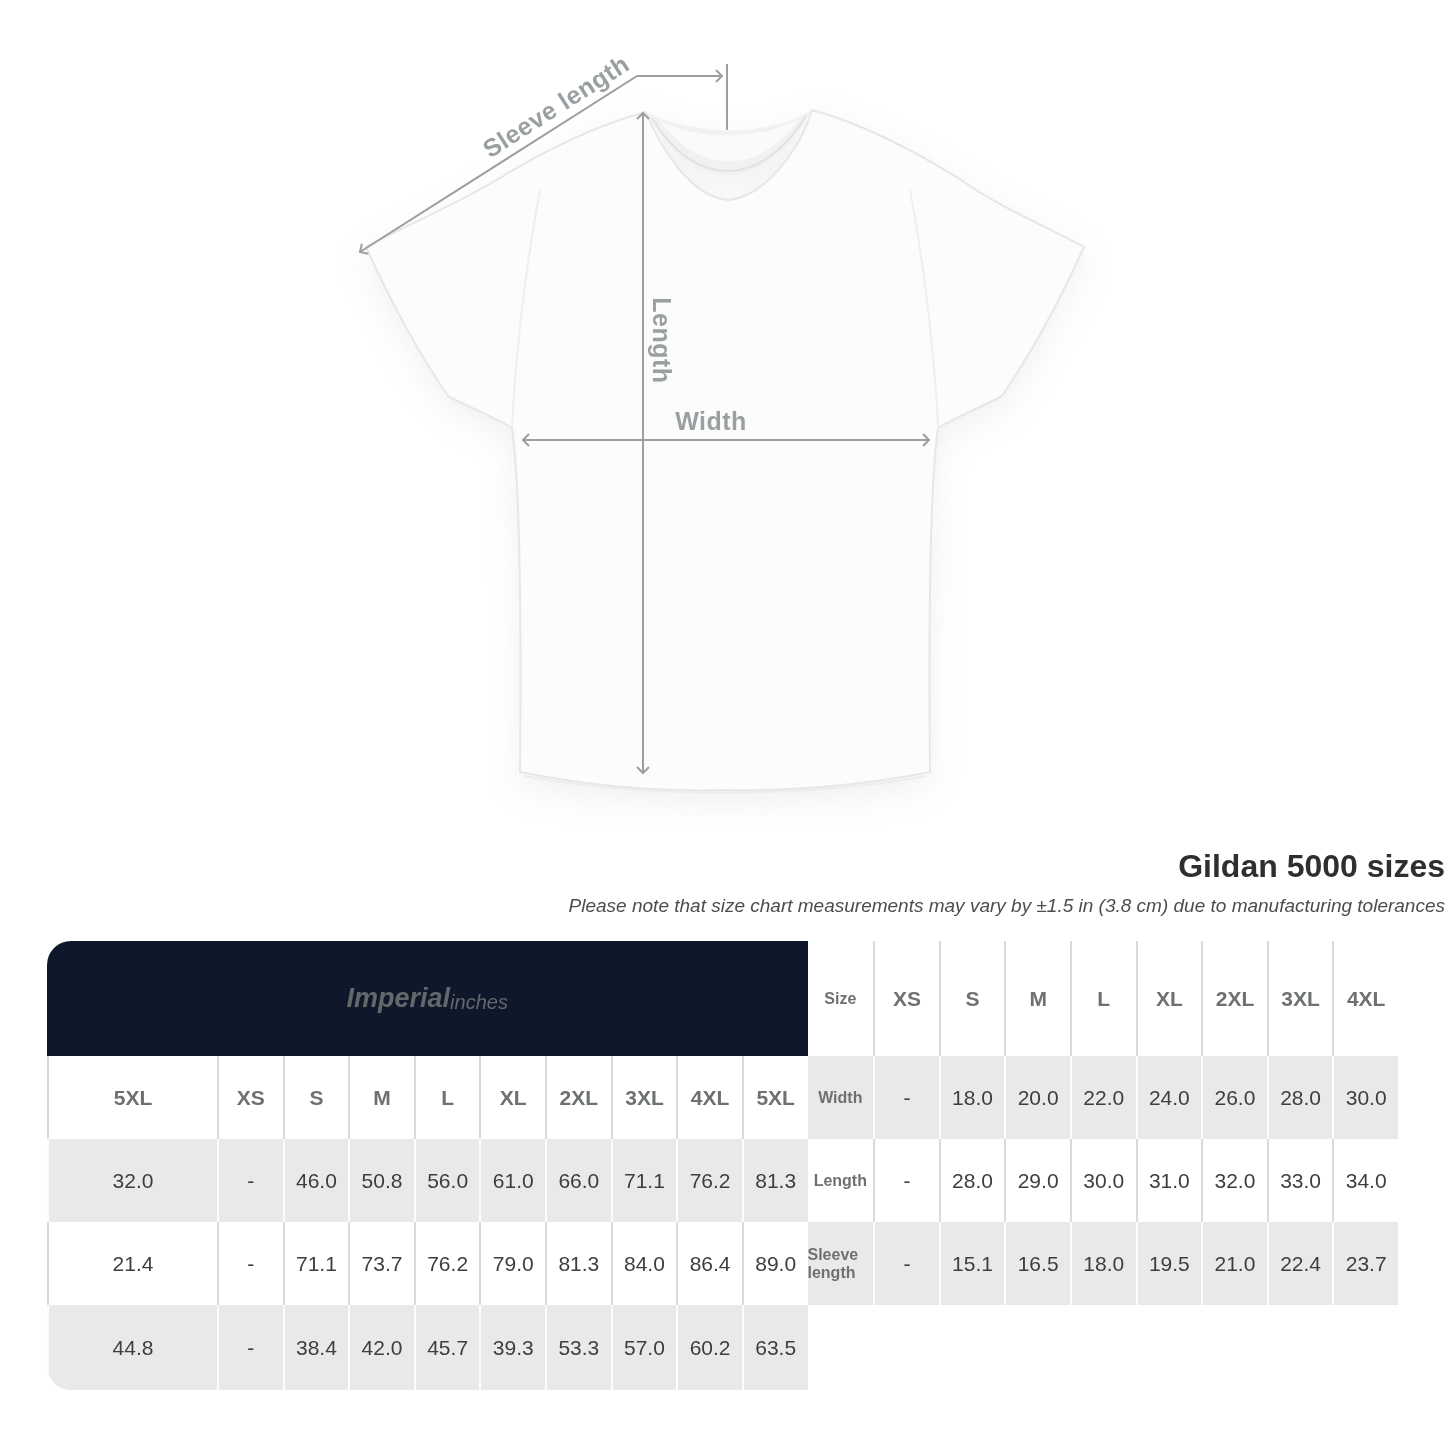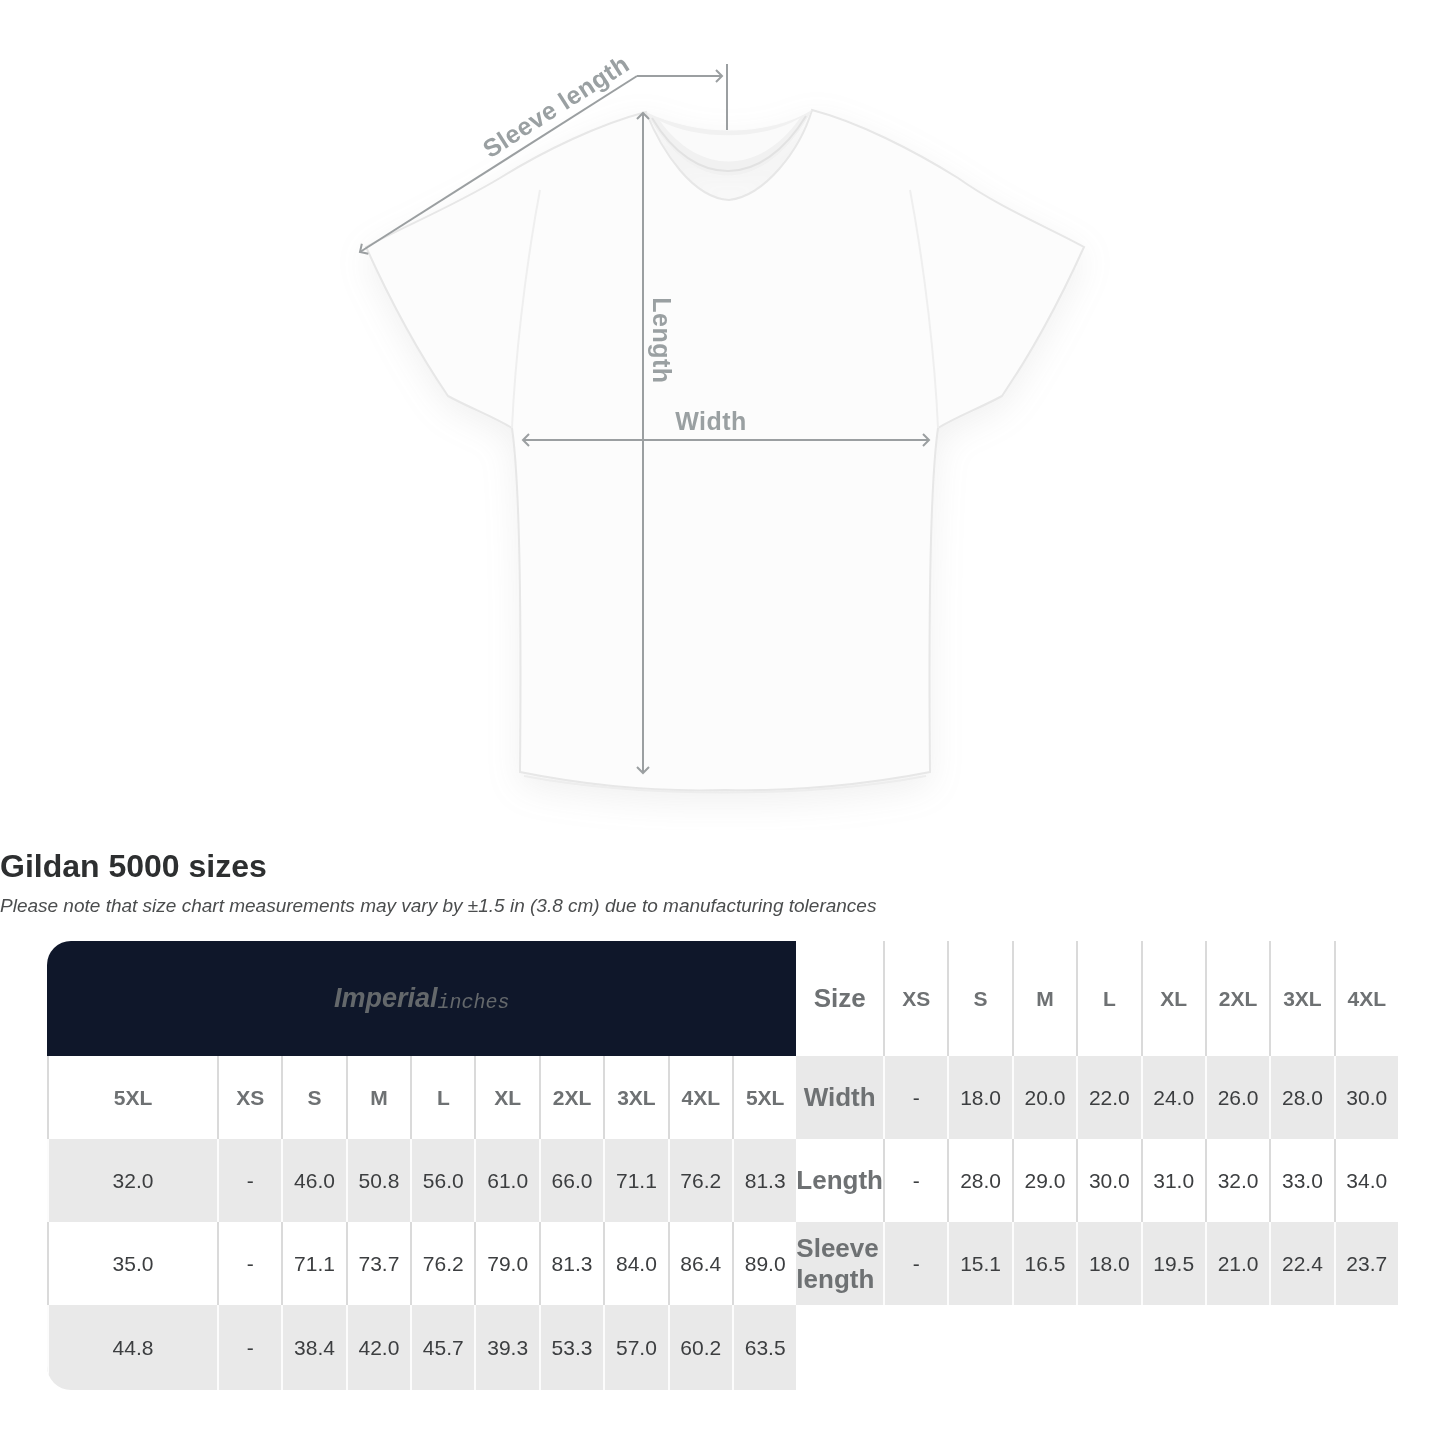--- a/index.html
+++ b/index.html
@@ -25,21 +25,21 @@
     font-size:25px;
     letter-spacing:.5px;
     text-align:center;
     user-select:none;
   }
   .label-sleeve{left:446px;top:92px;width:220px;transform:rotate(-32.6deg);}
   .label-length{left:601px;top:326px;width:120px;transform:rotate(90deg);}
   .label-width{left:611px;top:407px;width:200px;}
 
   
-  .title-block{ text-align:left; margin-top:18px; }
+  .title-block{ text-align:right; margin-top:18px; }
   .page-title{
     font-size:32px; font-weight:bold; color:#2d2f30; margin:0;
   }
   .page-subtitle{
     font-size:19px; font-style:italic; color:#4b4d4e; margin:10px 0 0 0;
   }
 
   
   .size-table{
     width:1351px;
@@ -56,30 +56,30 @@
     display:flex;flex-direction:row;
     align-items:center;justify-content:center;
     grid-row:1;
   }
   .band-imperial{grid-column:1 / span 10;}
   .band-metric{grid-column:11 / span 9;}
   .band-title{
     font-size:27px;font-weight:bold;font-style:italic;color:#64686b;
   }
   .band-unit{
-    font-size:20px;font-style:italic;color:#64686b;margin-top:8px;font-family:Liberation Mono, monospace;
+    font-size:20px;font-style:italic;color:#64686b;margin-top:8px;
   }
   .cell{
     display:flex;align-items:center;justify-content:center;
     background:#ffffff;
     font-size:21px;
     color:#3c3e40;
   }
   .cell.head{font-weight:bold;color:#6e7173;}
-  .cell.rowlabel{font-weight:bold;color:#6e7173;font-size:26px;}
+  .cell.rowlabel{font-weight:bold;color:#6e7173;font-size:16px;}
   .cell.shaded{background:#e9e9e9;}
   .cell.sep-gray{border-left:2px solid #dadada;text-align:center;}
   .cell.sep-white{border-left:2px solid #fcfcfc;}
 </style>
 </head>
 <body>
 
 <div class="diagram">
   <svg width="1445" height="830" viewBox="0 0 1445 830">
     <defs>
@@ -182,21 +182,21 @@
     <div class="cell val shaded sep-white">81.3</div>
     <div class="cell rowlabel ">Length</div>
     <div class="cell val  sep-gray">-</div>
     <div class="cell val  sep-gray">28.0</div>
     <div class="cell val  sep-gray">29.0</div>
     <div class="cell val  sep-gray">30.0</div>
     <div class="cell val  sep-gray">31.0</div>
     <div class="cell val  sep-gray">32.0</div>
     <div class="cell val  sep-gray">33.0</div>
     <div class="cell val  sep-gray">34.0</div>
-    <div class="cell val  sep-gray">35.0</div>
+    <div class="cell val  sep-gray">21.4</div>
     <div class="cell val  sep-gray">-</div>
     <div class="cell val  sep-gray">71.1</div>
     <div class="cell val  sep-gray">73.7</div>
     <div class="cell val  sep-gray">76.2</div>
     <div class="cell val  sep-gray">79.0</div>
     <div class="cell val  sep-gray">81.3</div>
     <div class="cell val  sep-gray">84.0</div>
     <div class="cell val  sep-gray">86.4</div>
     <div class="cell val  sep-gray">89.0</div>
     <div class="cell rowlabel shaded">Sleeve length</div>

